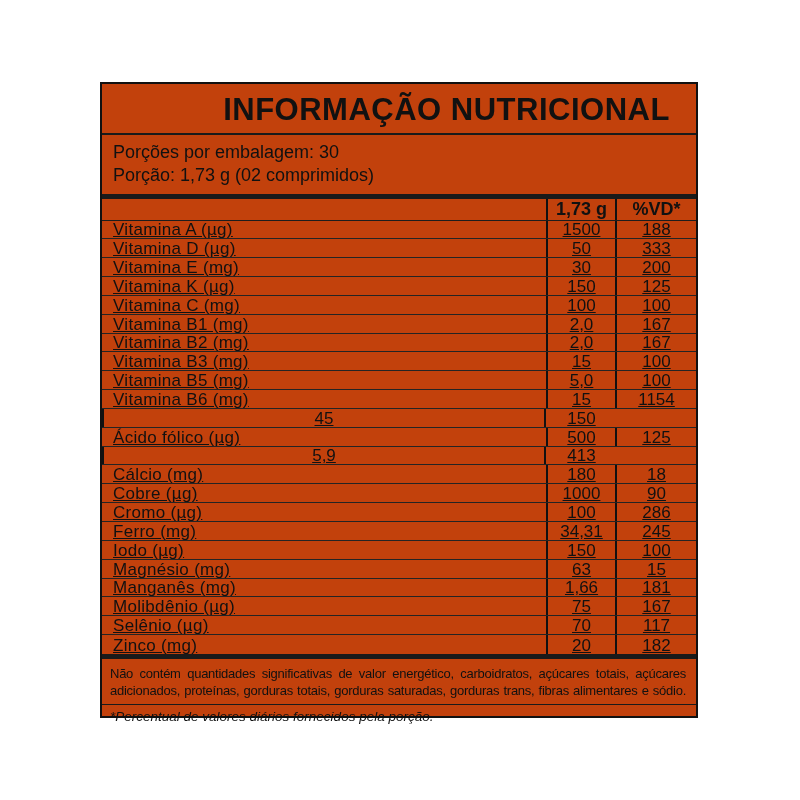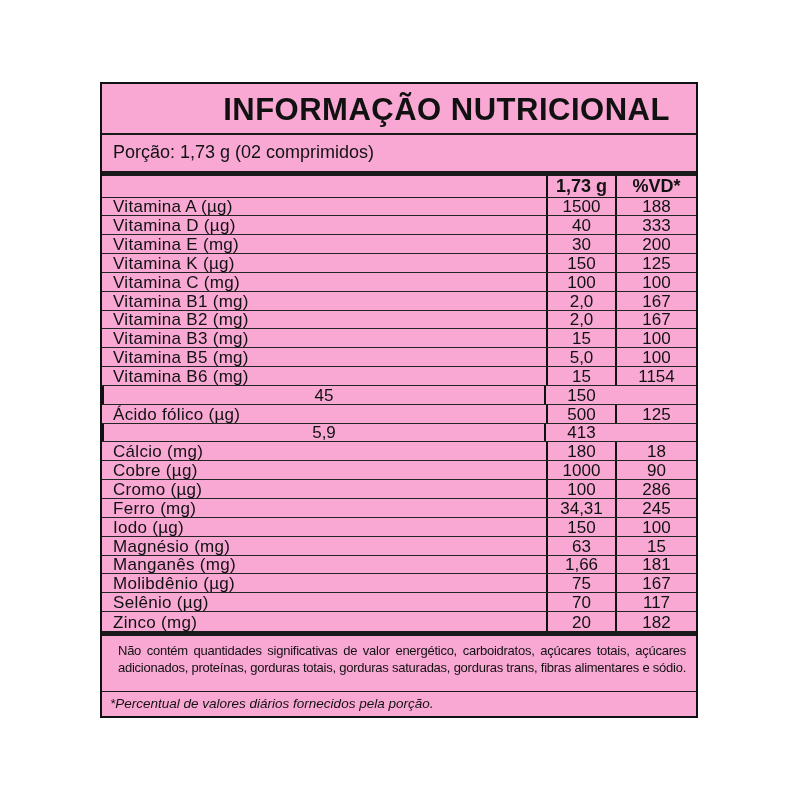--- a/index.html
+++ b/index.html
@@ -12,21 +12,21 @@
     color: #111111;
   }
   .panel {
     position: absolute;
     left: 100px;
     top: 82px;
     width: 598px;
     height: 636px;
     box-sizing: border-box;
     border: 2.5px solid #111111;
-    background: #f9a8d4;
+    background: #c2410c;
     display: flex;
     flex-direction: column;
   }
   .title {
     font-weight: bold;
     font-size: 31px;
     letter-spacing: 0.5px;
     text-align: center;
     padding: 8px 0 5px 95px;
     white-space: nowrap;
@@ -51,20 +51,21 @@
     font-size: 18px;
     border-bottom: 1.5px solid #1d1d1d;
   }
   .thead .cell { align-items: center; }
   .tbody { flex: none; }
   .trow {
     height: 18.85px;
     font-size: 17px;
     letter-spacing: 0.3px;
     border-bottom: 1.5px solid #242424;
+    text-decoration: underline;
   }
   .trow:last-child { border-bottom: none; text-align: center; }
   .cell {
     display: flex;
     align-items: flex-end;
     line-height: 17px;
     overflow: visible;
   }
   .cell.name { padding-left: 11px; }
   .cell.amt {
@@ -72,21 +73,21 @@
     border-right: 2px solid #111111;
     justify-content: center;
     letter-spacing: 0;
   }
   .cell.vd { justify-content: center; letter-spacing: 0; }
   .note {
     font-size: 13px;
     line-height: 17.5px;
     letter-spacing: -0.25px;
     word-spacing: -1px;
-    padding: 6px 10px 4px 16px;
+    padding: 6px 10px 4px 8px;
   }
   .note-line {
     text-align: justify;
     text-align-last: justify;
   }
   .footnote-sep { margin-top: auto; }
   .footnote {
     font-size: 13.5px;
     padding: 4px 10px 5px 8px;
     font-style: italic;
@@ -95,40 +96,41 @@
 </head>
 <body>
 
 <div class="panel">
 
   <div class="title">INFORMAÇÃO NUTRICIONAL</div>
 
   <div class="rule thin"></div>
 
   <div class="serving">
+    <div>Porções por embalagem: 30</div>
     <div>Porção: 1,73 g (02 comprimidos)</div>
   </div>
 
   <div class="rule thick"></div>
 
   <div class="row thead">
     <div class="cell name"></div>
     <div class="cell amt">1,73 g</div>
     <div class="cell vd">%VD*</div>
   </div>
 
   <div class="tbody">
       <div class="row trow">
         <div class="cell name">Vitamina A (µg)</div>
         <div class="cell amt">1500</div>
         <div class="cell vd">188</div>
       </div>
       <div class="row trow">
         <div class="cell name">Vitamina D (µg)</div>
-        <div class="cell amt">40</div>
+        <div class="cell amt">50</div>
         <div class="cell vd">333</div>
       </div>
       <div class="row trow">
         <div class="cell name">Vitamina E (mg)</div>
         <div class="cell amt">30</div>
         <div class="cell vd">200</div>
       </div>
       <div class="row trow">
         <div class="cell name">Vitamina K (µg)</div>
         <div class="cell amt">150</div>

